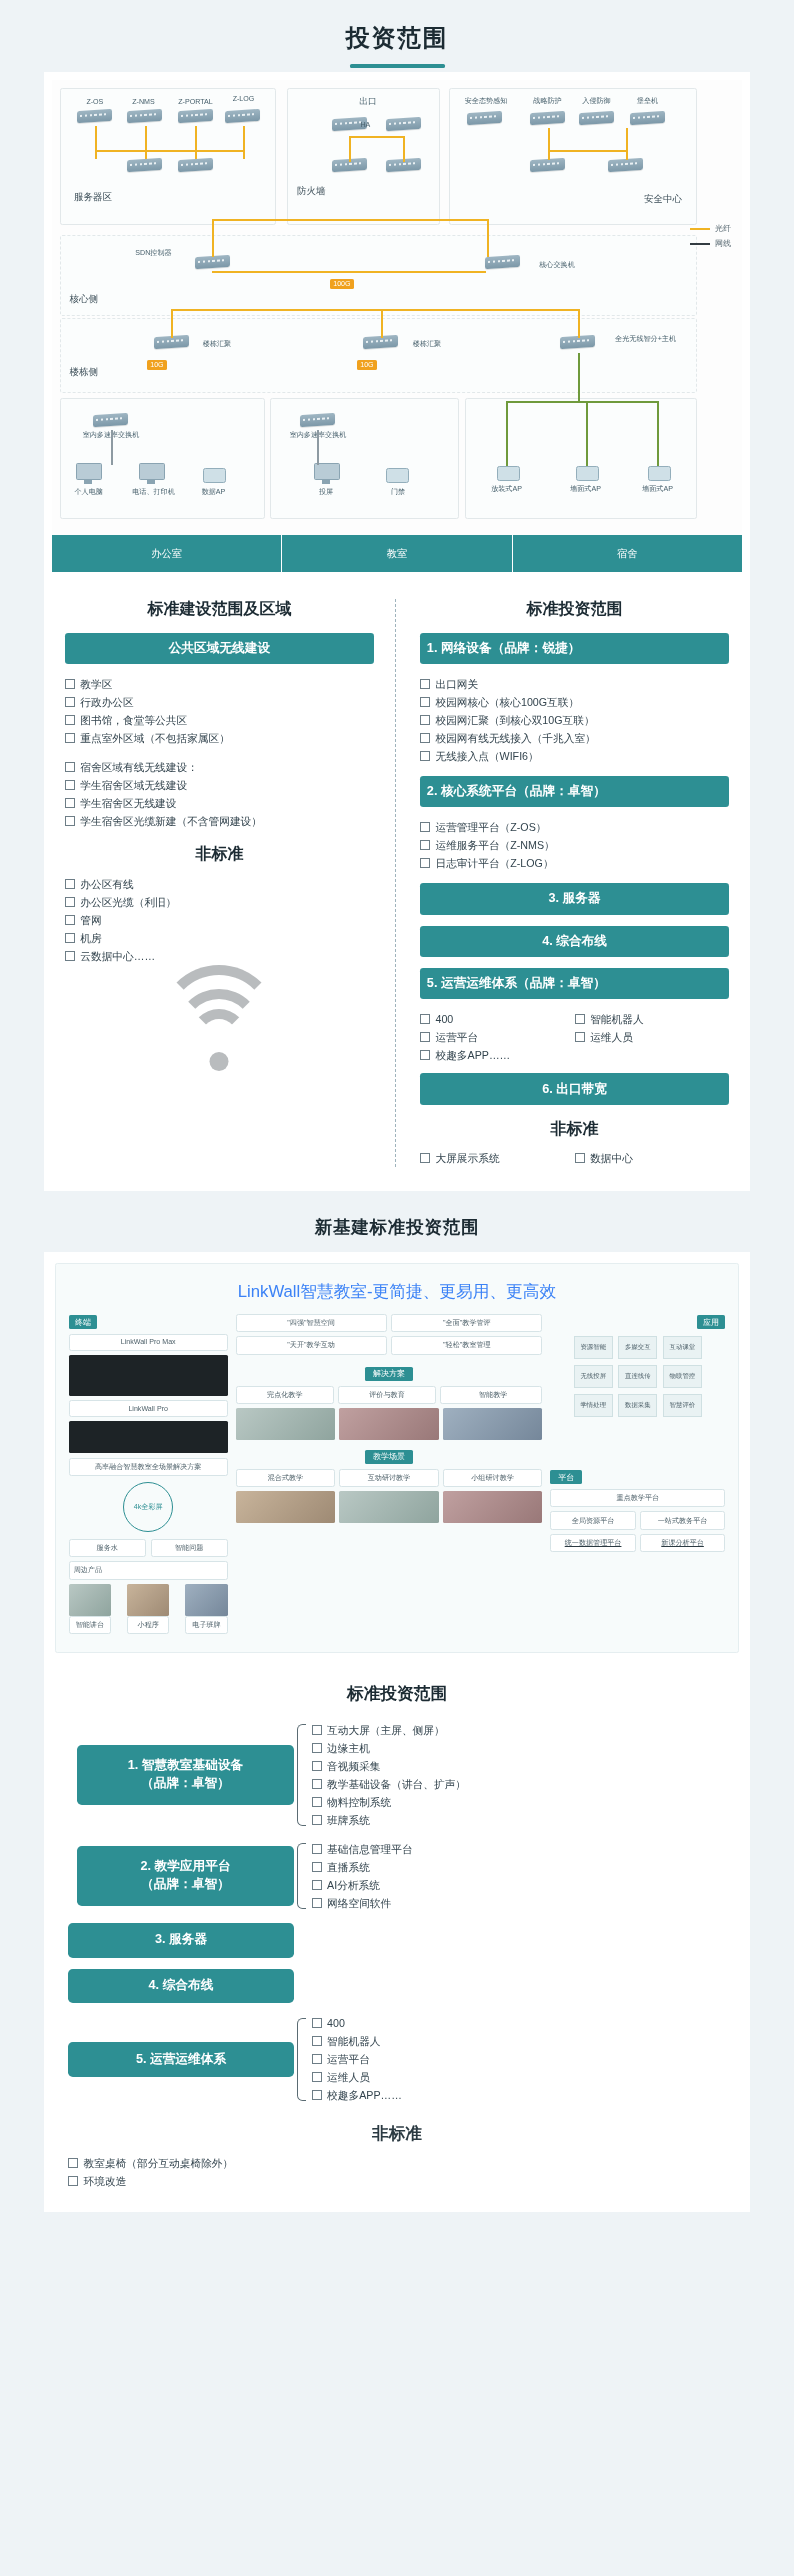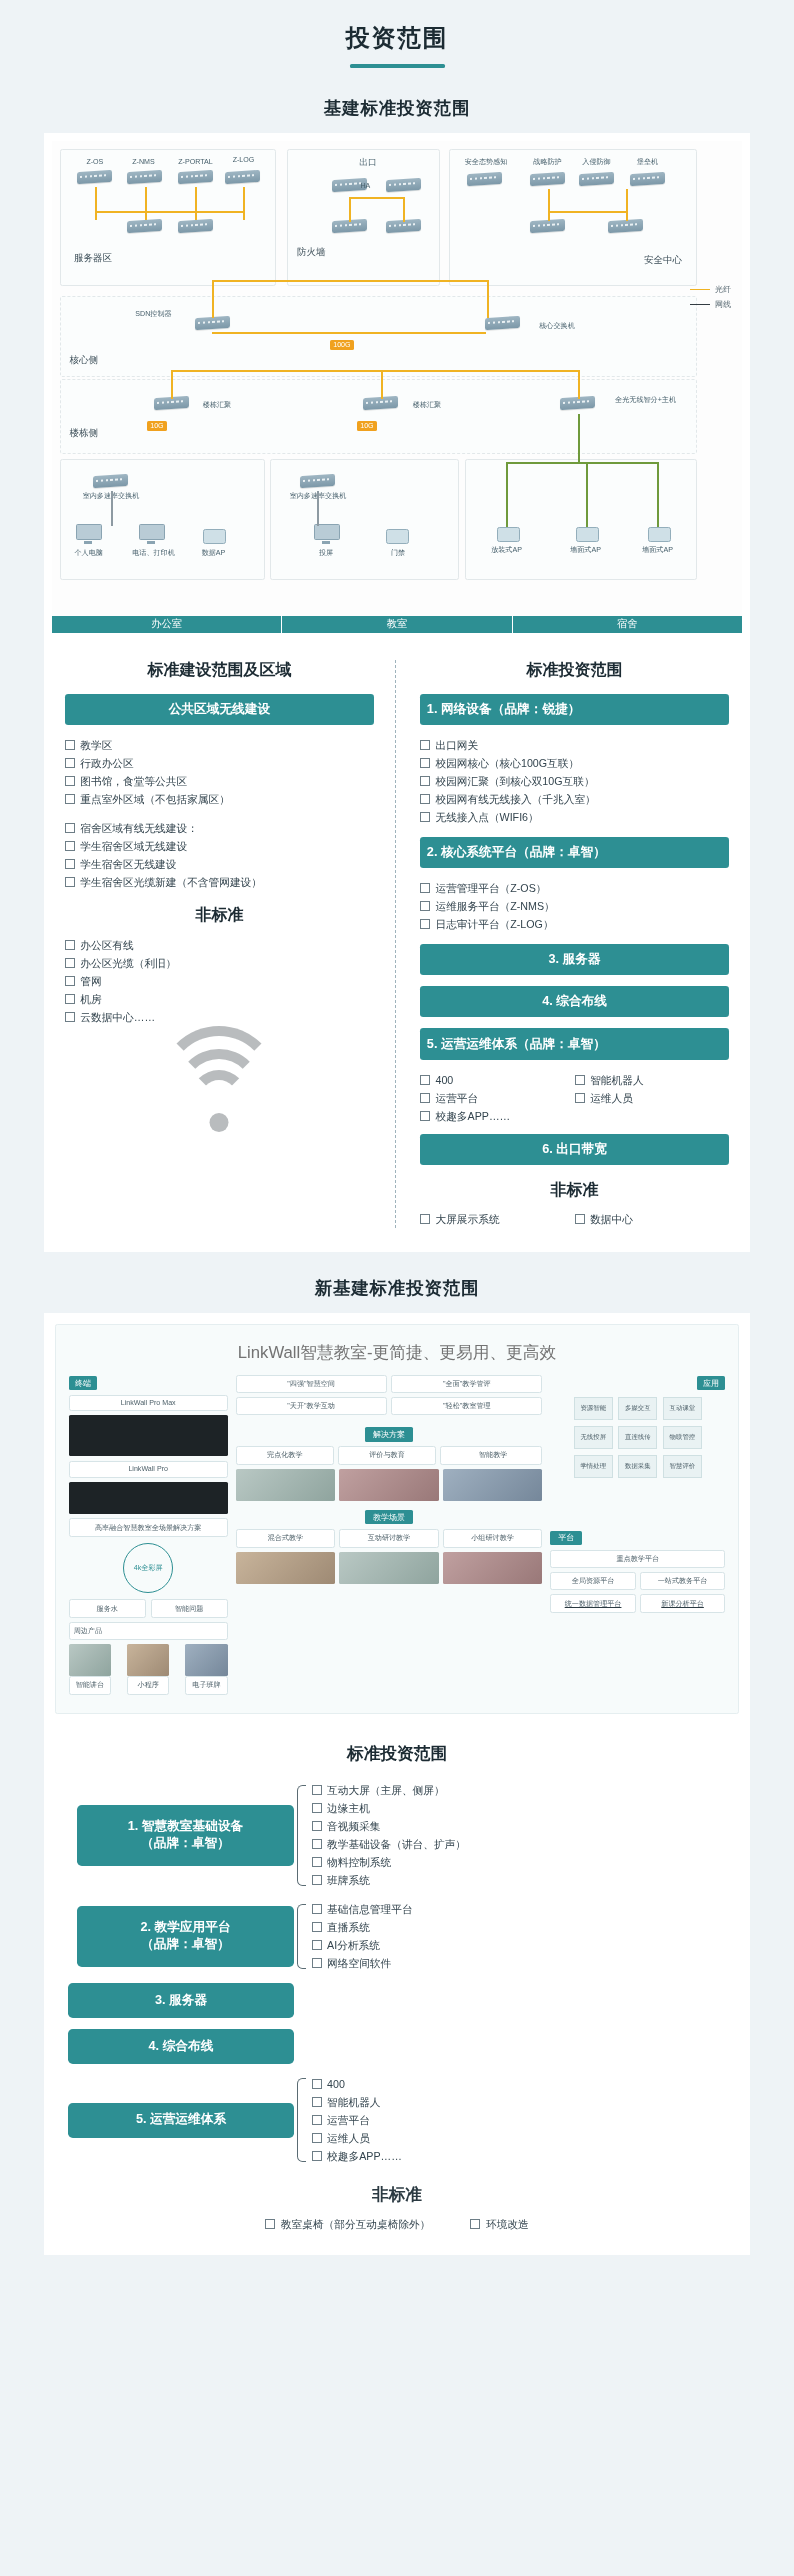--- a/index.html
+++ b/index.html
@@ -91,21 +91,21 @@
   .line.green{background:#6f9a3c;}
   .badge{
     position:absolute;background:#f0a11e;color:#fff;font-size:7.1px;
     padding:0.8px 3.2px;border-radius:1.6px;
   }
   .legend{position:absolute;right:11px;top:143px;font-size:8px;color:#55666f;}
   .legend .row{display:flex;align-items:center;margin-bottom:4px;}
   .legend .sw-line{width:20.7px;height:1.6px;background:#f0b323;margin-right:4.8px;}
   .legend .sw-line.gray{background:#333c42;}
   .bottom-bar{
-    position:absolute;left:0;right:0;bottom:0;height:17px;display:flex;
+    position:absolute;left:0;right:0;bottom:0;height:37px;display:flex;
   }
   .bottom-bar div{
     flex:1;background:#2d8f93;color:#fff;font-size:10.3px;
     display:flex;align-items:center;justify-content:center;
     border-right:1.6px solid #fff;
   }
   .bottom-bar div:last-child{border-right:none;}
   .side-label{
     position:absolute;font-size:9.5px;color:#3b4d57;
   }
@@ -155,21 +155,21 @@
   }
 
   
   .lw{
     margin:0 44px;background:#fff;padding:11px;box-sizing:border-box;
   }
   .lw-inner{
     background:#f7fbfb;border:0.8px solid #e5eef0;border-radius:2.4px;padding:11px 12.7px 14.3px 12.7px;
   }
   .lw-title{
-    text-align:center;font-size:16.7px;color:#737373;margin:4.8px 0 11px 0;font-weight:normal;
+    text-align:center;font-size:16.7px;color:#3b82f6;margin:4.8px 0 11px 0;font-weight:normal;
   }
   .lw-grid{display:flex;gap:8px;}
   .lw-col{flex:1;}
   .lw-tag{
     background:#2d8f93;color:#fff;font-size:8px;padding:1.6px 6.4px;border-radius:1.6px;
     display:inline-block;margin-bottom:4.8px;
   }
   .lw-box{
     border:0.8px solid #d7e4e7;background:#fff;border-radius:2.4px;font-size:7.1px;color:#4c5f68;
     padding:3.2px 4px;margin-bottom:4px;text-align:center;
@@ -206,33 +206,32 @@
   .brace{
     position:absolute;left:3.2px;top:3.2px;bottom:3.2px;width:8px;
     border:1.6px solid #5a6b73;border-right:none;border-radius:5.6px 0 0 5.6px;
   }
   .nbar{
     background:#2d8f93;color:#fff;border-radius:4.8px;text-align:center;
     font-size:12.7px;font-weight:bold;padding:8.7px 8px;line-height:17.5px;
   }
   .nbar.tall{padding:12.7px 8px;margin-left:9px;}
   .nfooter{text-align:center;font-size:16.7px;font-weight:bold;margin:17.5px 0 9.5px 0;}
-  .nfoot-row{display:flex;justify-content:center;gap:40px;}
+  .nfoot-row{display:flex;justify-content:center;flex-direction:column;}
 </style>
 </head>
 <body>
 
 <div class="page">
 
   <div class="main-title">
     <span>投资范围</span>
     <span class="underline"></span>
   </div>
 
-  <div class="section-title">基建标准投资范围</div>
 
   <div class="topo">
     <div class="topo-inner">
 
       <div class="zone" style="left:8px;top:8px;width:214px;height:135px;"></div>
       <div class="nodetext" style="left:25.4px;top:17.5px;width:35px;">Z-OS</div>
       <div class="nodetext" style="left:71px;top:17.5px;width:41px;">Z-NMS</div>
       <div class="nodetext" style="left:119px;top:17.5px;width:49px;">Z-PORTAL</div>
       <div class="nodetext" style="left:173px;top:15px;width:37px;">Z-LOG</div>
       <div class="sw" style="left:25.4px;top:30px;">

